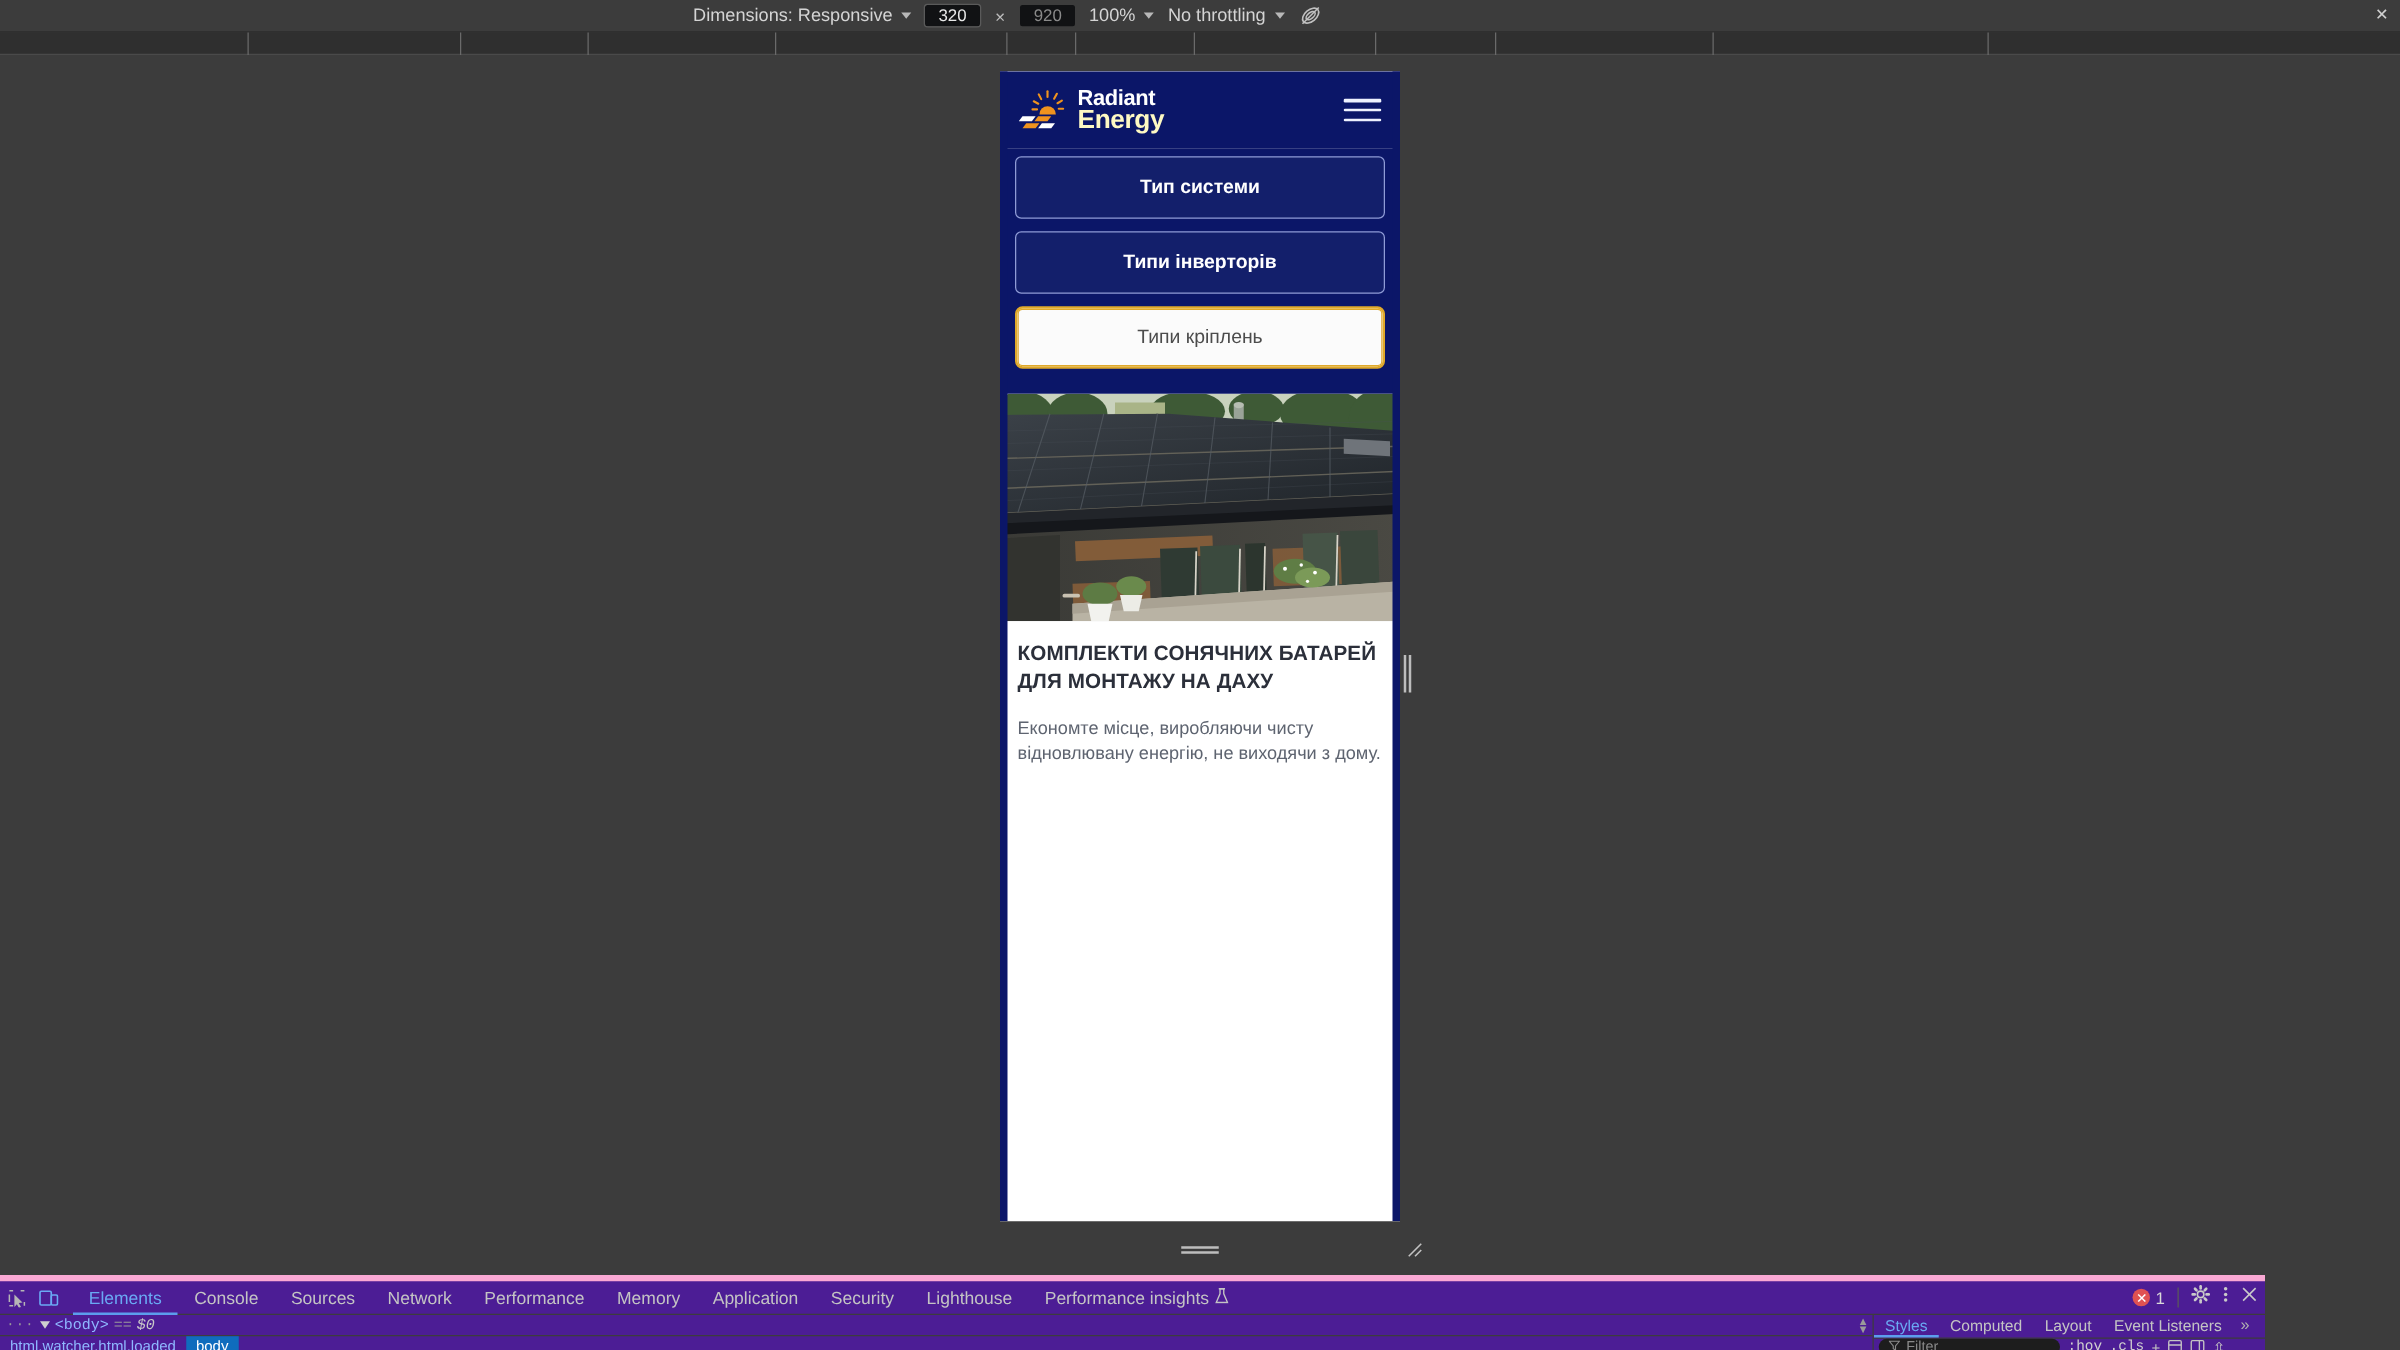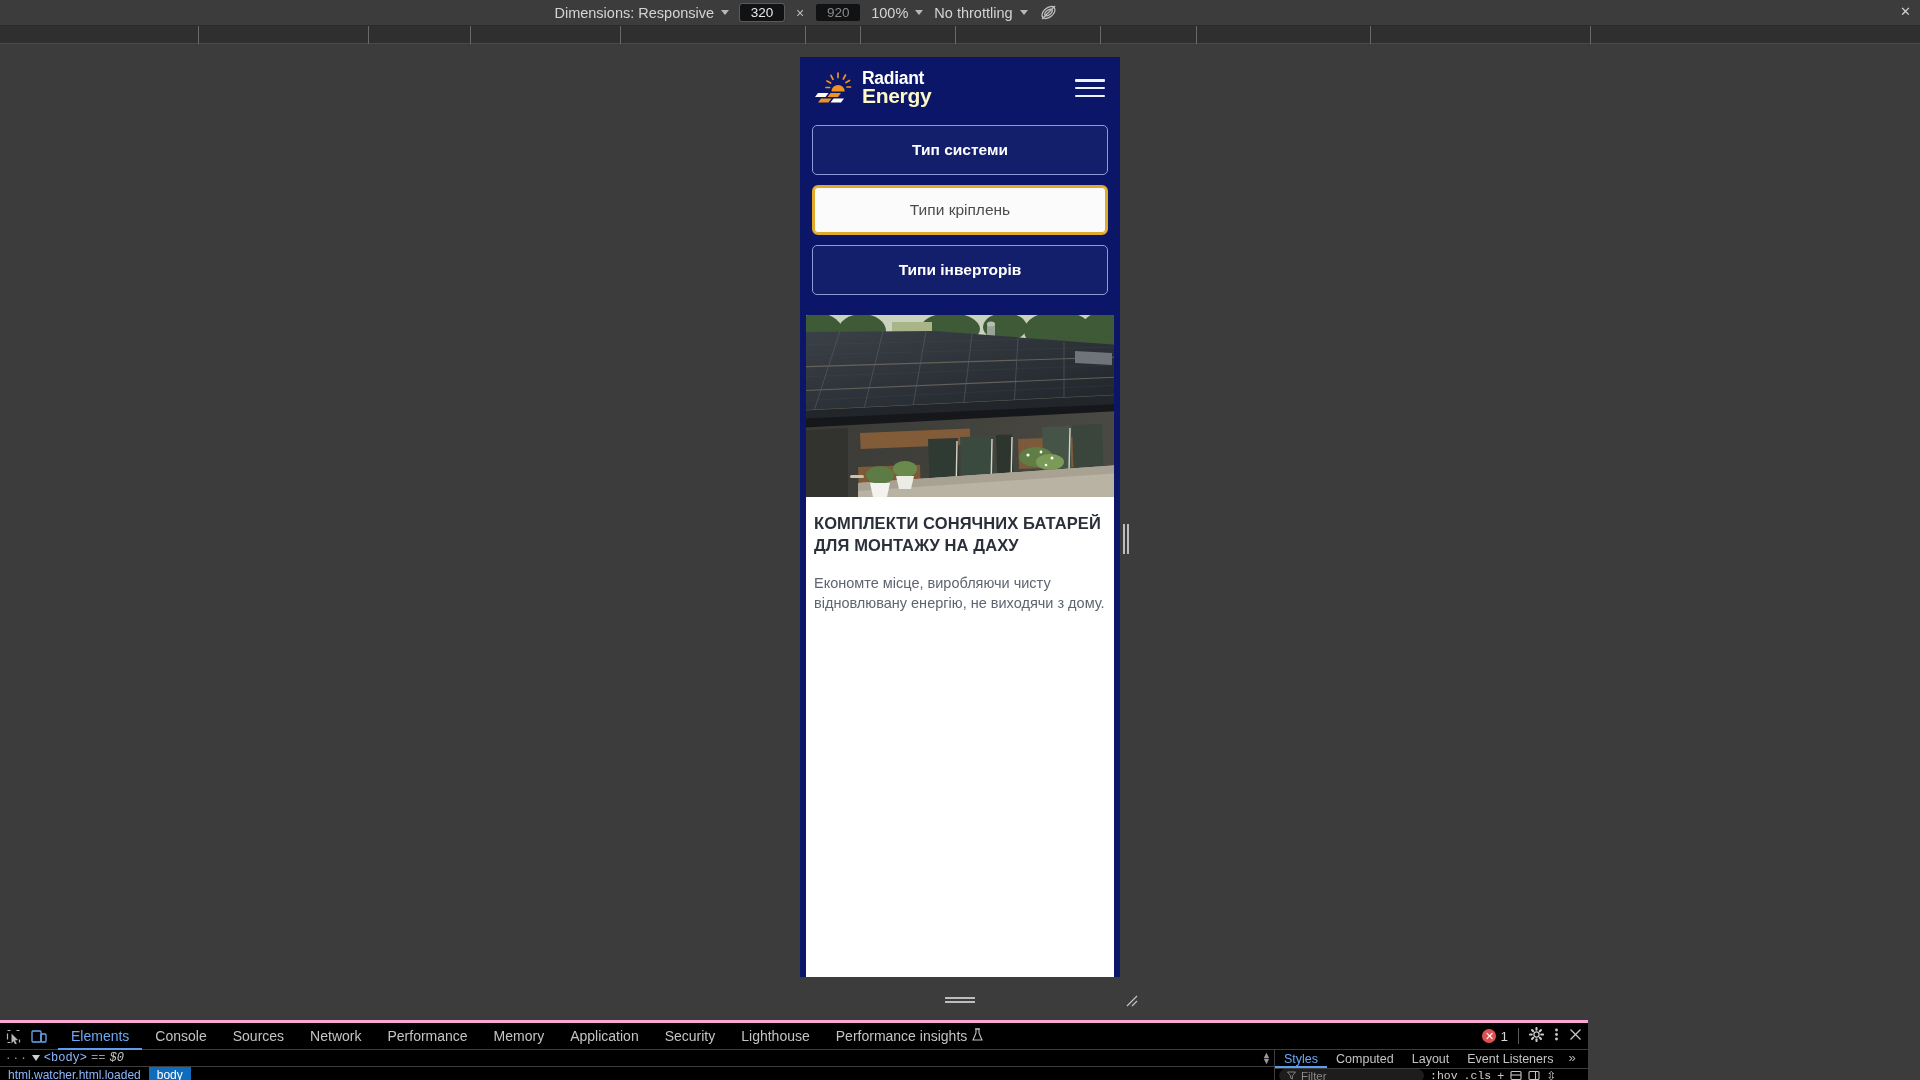--- a/index.html
+++ b/index.html
@@ -134,23 +134,23 @@
     margin-top: 16px; color: #5e6470; font-size: 14.5px; line-height: 1.42;
   }
   .page-side-l, .page-side-r {
     position: absolute; top: 0; width: 6px; height: 920px; background: #0b1668;
   }
   .page-side-l { left: 0; } .page-side-r { right: 0; }
 
   
   #devtools {
     position: absolute; top: 1020px; left: 0;
-    width: 1588px; height: 60px;
-    background: #000000;
-    border-top: 3px solid #f9a8d4;
+    width: 1812px; height: 60px;
+    background: #4c1d95;
+    border-top: 5px solid #f9a8d4;
   }
   #dt-tabbar {
     height: 27px; display: flex; align-items: center;
     border-bottom: 1px solid #3d3d3d; position: relative;
   }
   .dt-tool-icon { width: 26px; height: 26px; display: flex; align-items: center; justify-content: center; }
   .dt-tabs { display: flex; align-items: center; height: 27px; margin-left: 6px; }
   .dt-tab {
     color: #c4c4c4; font-size: 14px; padding: 0 13px;
     height: 27px; line-height: 27px; white-space: nowrap;
@@ -291,22 +291,22 @@
         </div>
         <span class="burger">
           <i></i>
             <i></i>
             <i></i>
         </span>
       </div>
 
       <div class="nav-btns">
         <div class="nav-btn">Тип системи</div>
+        <div class="nav-btn">Типи інверторів</div>
         <div class="nav-btn active">Типи кріплень</div>
-        <div class="nav-btn">Типи інверторів</div>
       </div>
 
       <div class="hero-img">
         <svg width="320" height="182" viewBox="0 0 320 182">
           <defs>
             <linearGradient id="sky" x1="0" y1="0" x2="0" y2="1">
               <stop offset="0%" stop-color="#cfd8c8"></stop>
                 <stop offset="100%" stop-color="#b8c4a8"></stop>
             </linearGradient>
             <linearGradient id="panel" x1="0" y1="0" x2="1" y2="1">

